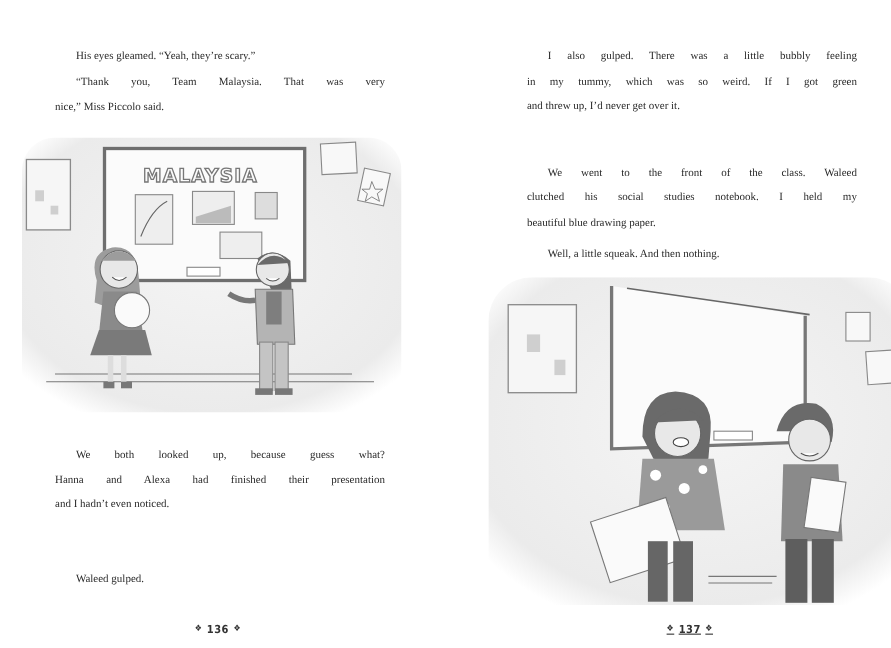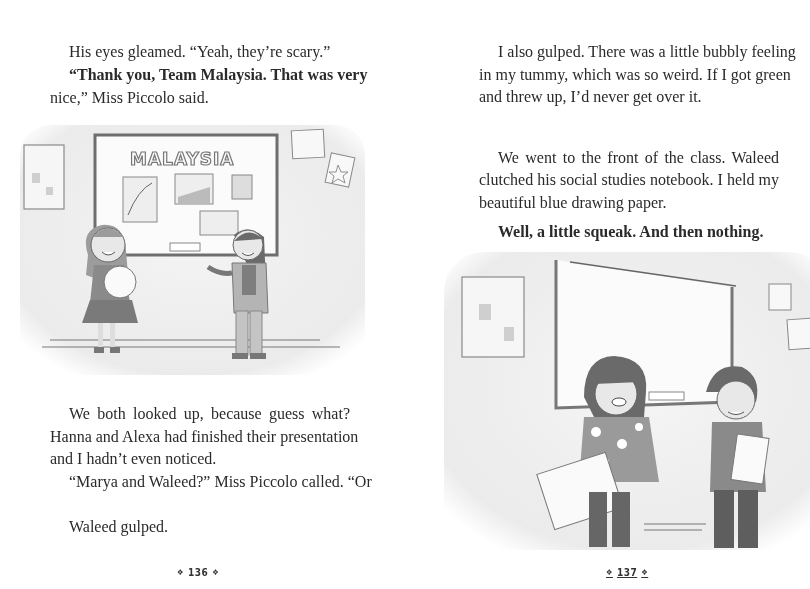--- a/index.html
+++ b/index.html
@@ -1,40 +1,40 @@
 <!DOCTYPE html>
 <html><head>
 <meta charset="utf-8">
 <style>
   html, body { margin:0; padding:0; background:#fff; }
   body { width:810px; height:589px; position:relative; overflow:hidden; font-family:"Liberation Serif", "DejaVu Serif", serif; color:#2a2a2a; }
   .page { position:absolute; top:0; width:405px; height:589px; }
   .left { left:0; }
   .right { left:424px; }
-  .para { position:absolute; font-size:16px; line-height:22.5px; text-align:justify; }
+  .para { position:absolute; font-size:10px; line-height:22.5px; text-align:justify; }
   .left .para { left:50px; width:300px; }
   .right .para { left:55px; width:300px; }
   .indent { text-indent:19px; }
   .line { display:block; white-space:nowrap; }
   .just { text-align-last:justify; }
   .folio { position:absolute; top:567px; font-family:"DejaVu Sans Condensed","DejaVu Sans", sans-serif; font-size:10px; font-weight:bold; color:#333; letter-spacing:0.5px; }
   .folio .orn { font-weight:normal; font-size:8px; margin:0 4px; vertical-align:1px; }
   .illus { position:absolute; }
   svg text { font-family:"DejaVu Sans", sans-serif; }
 </style>
 </head>
 <body>
 
 <div class="page left">
 
   <div class="para" style="top:41px;">
     <span class="line indent" style="padding-left:19px;text-indent:0">His eyes gleamed. “Yeah, they’re scary.”</span>
   </div>
   <div class="para" style="top:64px;">
-    <span class="line just" style="padding-left:19px;font-weight:bold;">“Thank you, Team Malaysia. That was very</span>
+    <span class="line just" style="padding-left:19px;">“Thank you, Team Malaysia. That was very</span>
     <span class="line">nice,” Miss Piccolo said.</span>
   </div>
 
   <div class="illus" style="left:20px;top:125px;width:311px;height:250px;">
     <svg width="345" height="250" viewBox="0 0 345 250">
       <defs>
         <radialGradient id="bgL" cx="50%" cy="45%" r="65%">
           <stop offset="0%" stop-color="#f4f4f4"></stop>
           <stop offset="85%" stop-color="#ebebeb"></stop>
           <stop offset="100%" stop-color="#ffffff"></stop>
@@ -88,21 +88,20 @@
       <rect x="230" y="228" width="16" height="6" fill="#777"></rect>
     </svg>
   </div>
 
   <div class="para" style="top:403px;">
     <span class="line just" style="padding-left:19px;">We both looked up, because guess what?</span>
     <span class="line just">Hanna and Alexa had finished their presentation</span>
     <span class="line">and I hadn’t even noticed.</span>
   </div>
   <div class="para" style="top:470.5px;">
-    <span class="line just" style="padding-left:19px;">“Marya and Waleed?” Miss Piccolo called. “Or</span>
   </div>
   <div class="para" style="top:515.5px;">
     <span class="line" style="padding-left:19px;">Waleed gulped.</span>
   </div>
 
   <div class="folio" style="left:173px;">
     <span class="orn">❖</span><span>136</span><span class="orn">❖</span>
   </div>
 </div>
 
@@ -112,21 +111,21 @@
     <span class="line just" style="padding-left:19px;">I also gulped. There was a little bubbly feeling</span>
     <span class="line just">in my tummy, which was so weird. If I got green</span>
     <span class="line">and threw up, I’d never get over it.</span>
   </div>
   <div class="para" style="top:108.5px;margin-top:38px;">
     <span class="line just" style="padding-left:19px;">We went to the front of the class. Waleed</span>
     <span class="line just">clutched his social studies notebook. I held my</span>
     <span class="line">beautiful blue drawing paper.</span>
   </div>
   <div class="para" style="top:221px;">
-    <span class="line" style="padding-left:19px;font-weight:bold;">Well, a little squeak. And then nothing.</span>
+    <span class="line" style="padding-left:19px;">Well, a little squeak. And then nothing.</span>
   </div>
 
   <div class="illus" style="left:20px;top:252px;width:385px;height:298px;">
     <svg width="385" height="298" viewBox="0 0 385 298">
       <defs>
         <radialGradient id="bgR" cx="50%" cy="45%" r="65%">
           <stop offset="0%" stop-color="#f5f5f5"></stop>
           <stop offset="85%" stop-color="#ebebeb"></stop>
           <stop offset="100%" stop-color="#ffffff"></stop>
         </radialGradient>

